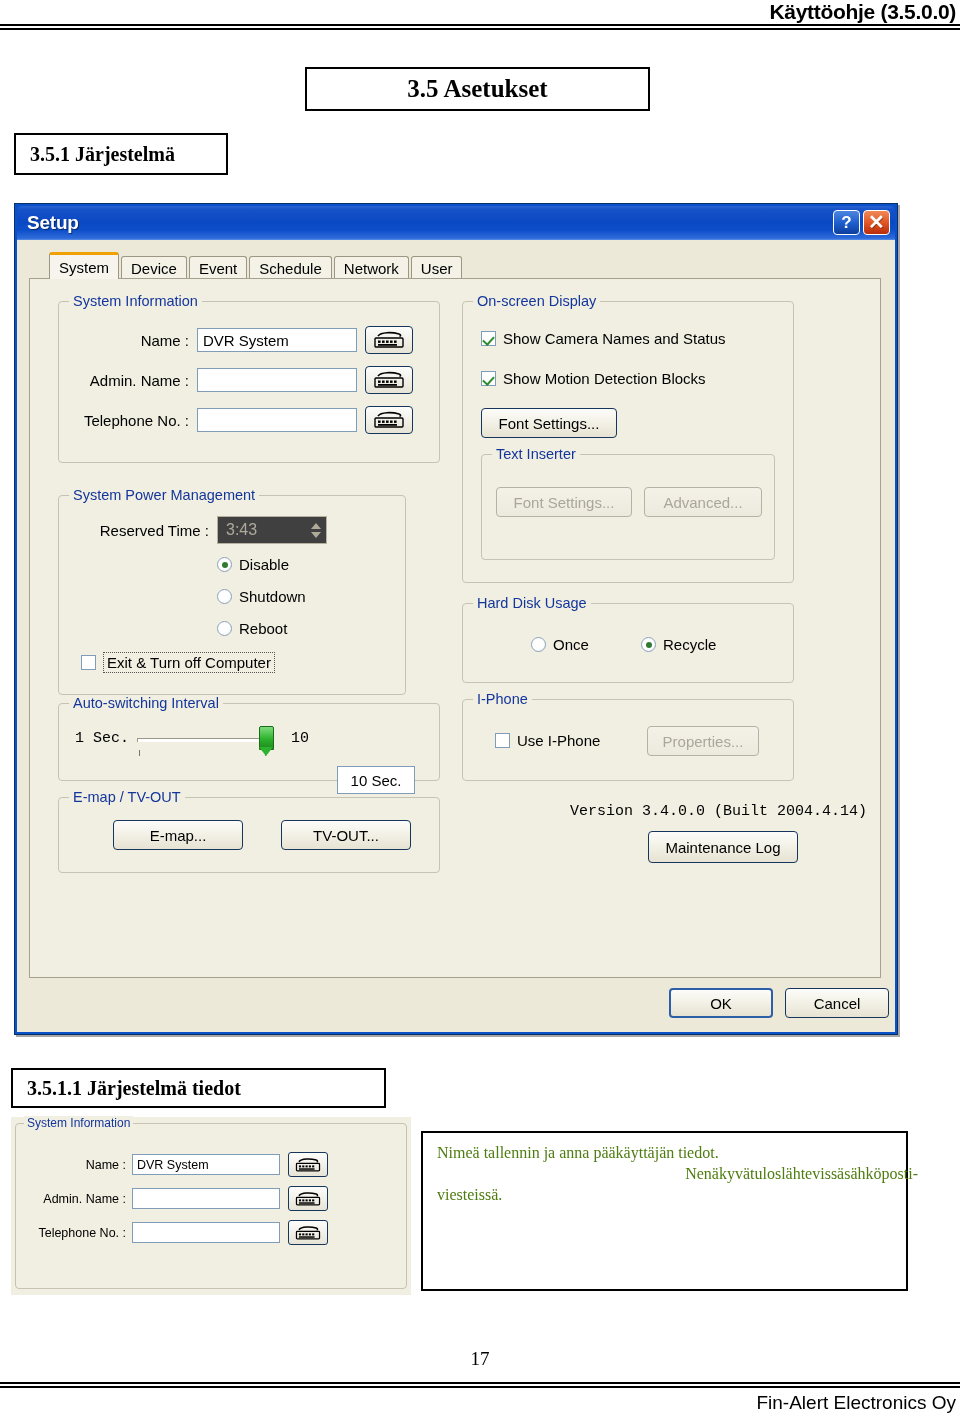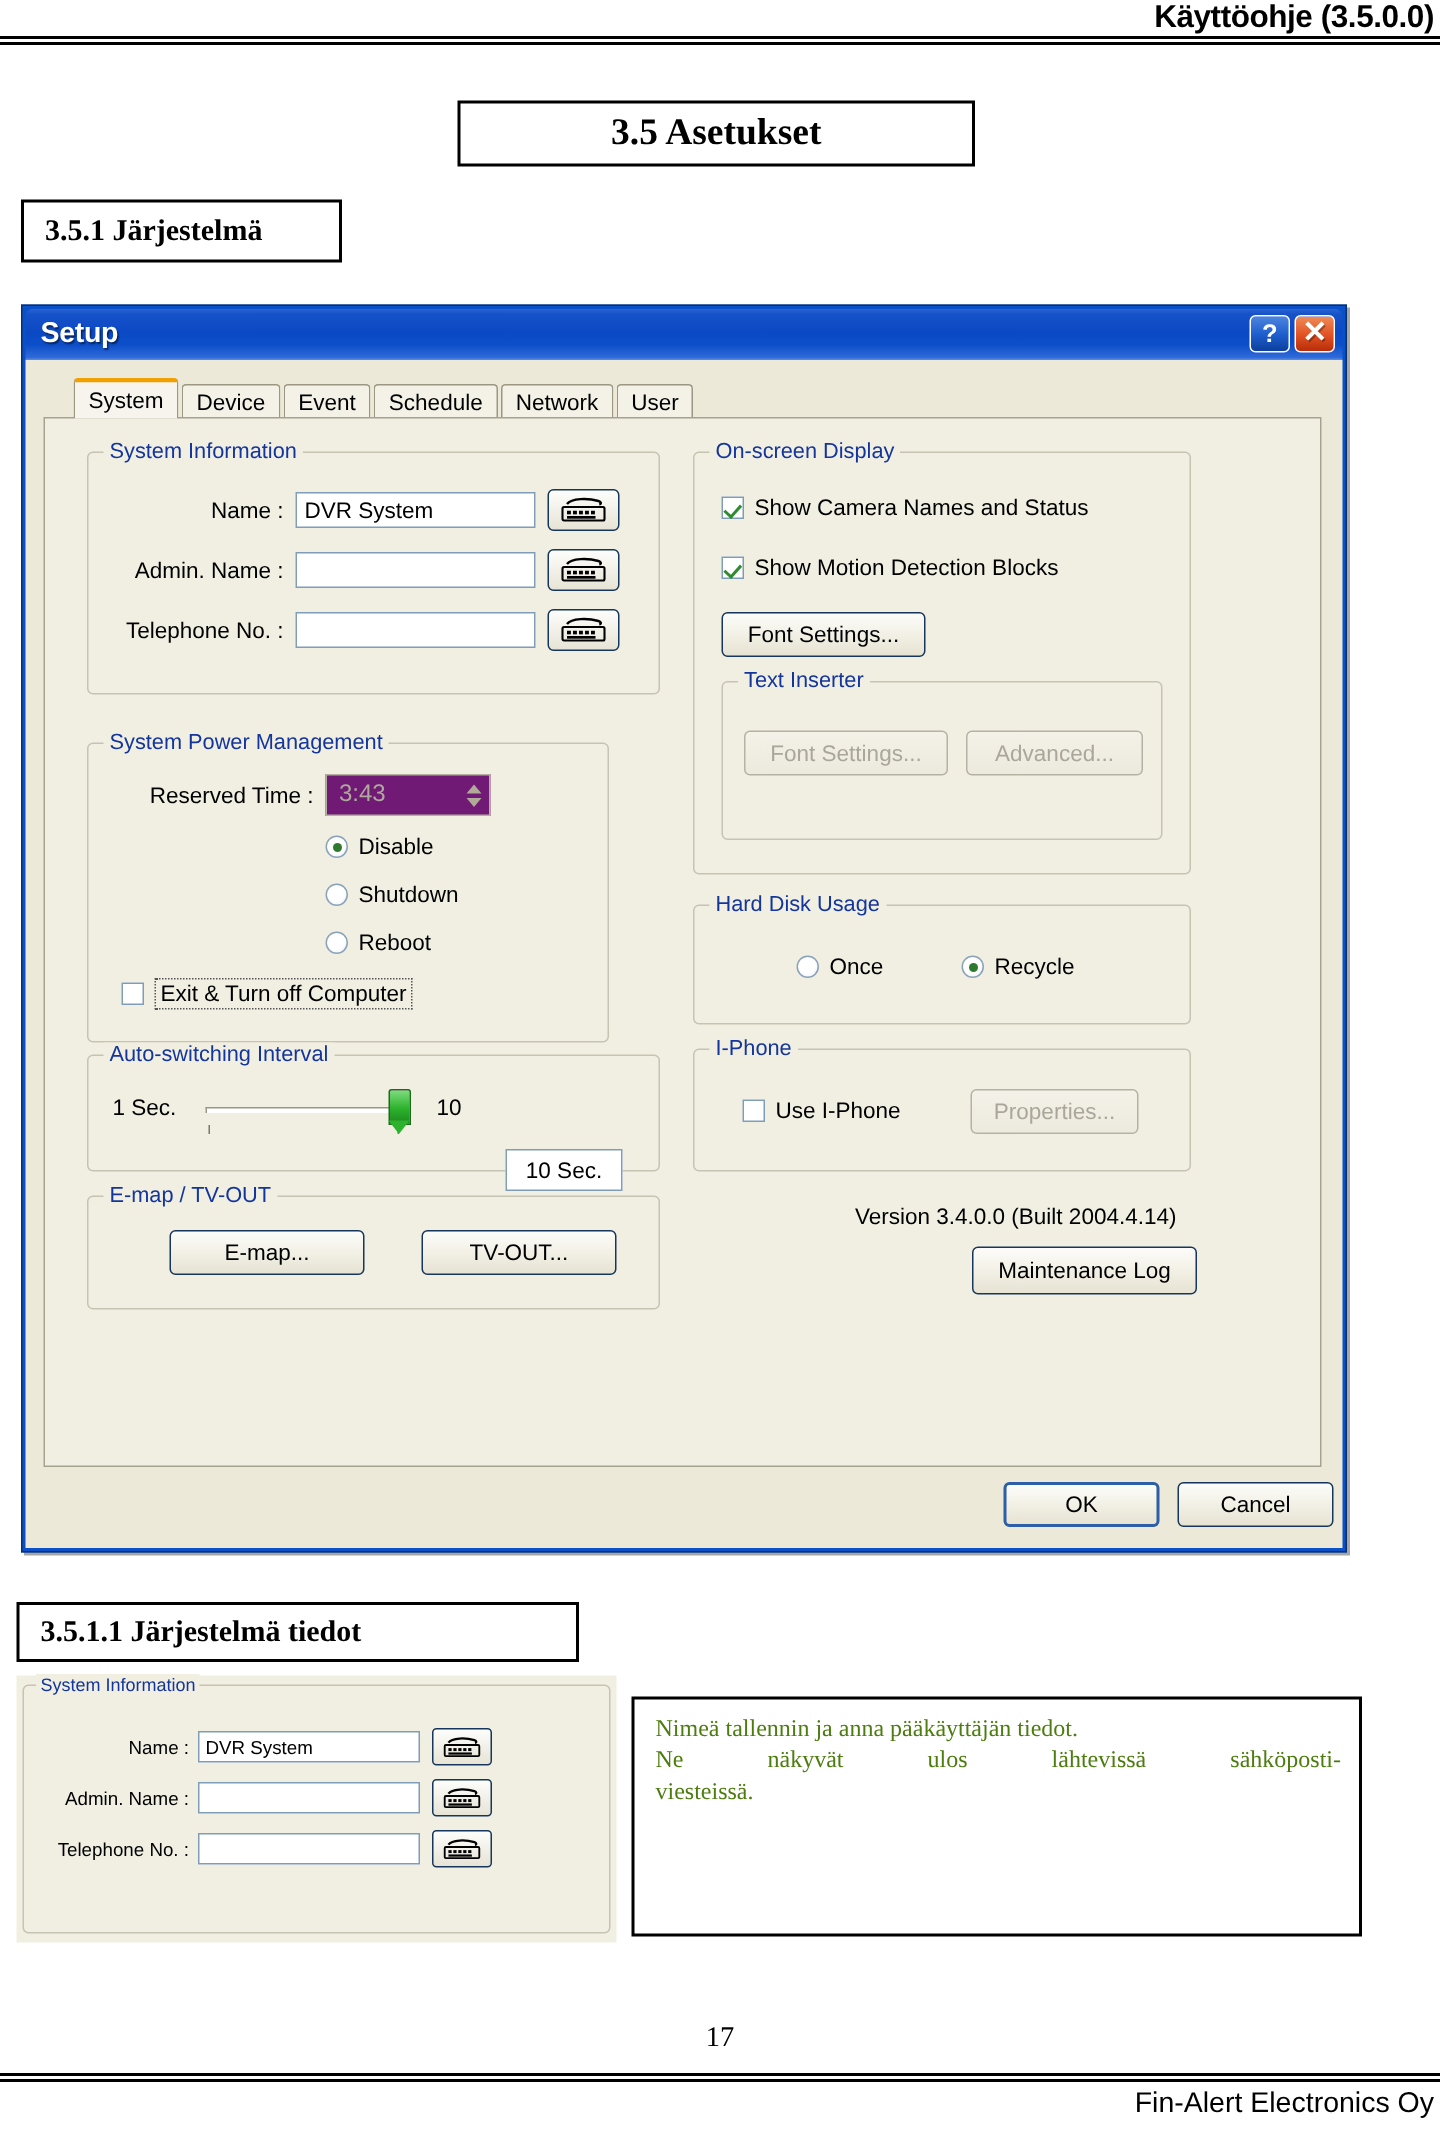--- a/index.html
+++ b/index.html
@@ -230,21 +230,21 @@
     display: flex;
     align-items: center;
     justify-content: center;
     margin-left: 8px;
   }
 
   
   .spinbox {
     display: flex;
     border: 1px solid #b5b0a0;
-    background: #701a75;
+    background: #404040;
     height: 28px;
     width: 110px;
     box-sizing: border-box;
     align-items: center;
   }
   .spinbox .val {
     flex: 1;
     padding-left: 8px;
     color: #adaa9c;
     font-family: "Liberation Sans", sans-serif;
@@ -363,21 +363,21 @@
     border-top: 9px solid #2cb22c;
   }
   .tick {
     position: absolute;
     width: 1px; height: 6px;
     background: #7a7768;
   }
 
   .plain-text {
     position: absolute;
-    font-family: Liberation Sans, sans-serif;
+    font-family: Liberation Mono, monospace;
     font-size: 15px;
     color: #000;
     white-space: nowrap;
   }
 
   .dlg-footer-btns {
     position: absolute;
     left: 0; top: 744px;
     width: 878px;
     height: 48px;
@@ -453,22 +453,23 @@
   }
   .note-line {
     font-family: Liberation Serif, serif;
     font-size: 16px;
     color: #4d7c0f;
     line-height: 1.32;
     white-space: nowrap;
   }
   .note-line.justify {
     display: flex;
-    justify-content: space-between;
+    justify-content: flex-end;
     width: 100%;
+    margin-left: 24px;
   }
 
   
   .pagenum {
     position: absolute;
     left: 0; top: 1348px;
     width: 960px;
     text-align: center;
     font-family: "Liberation Serif", serif;
     font-size: 19px;

